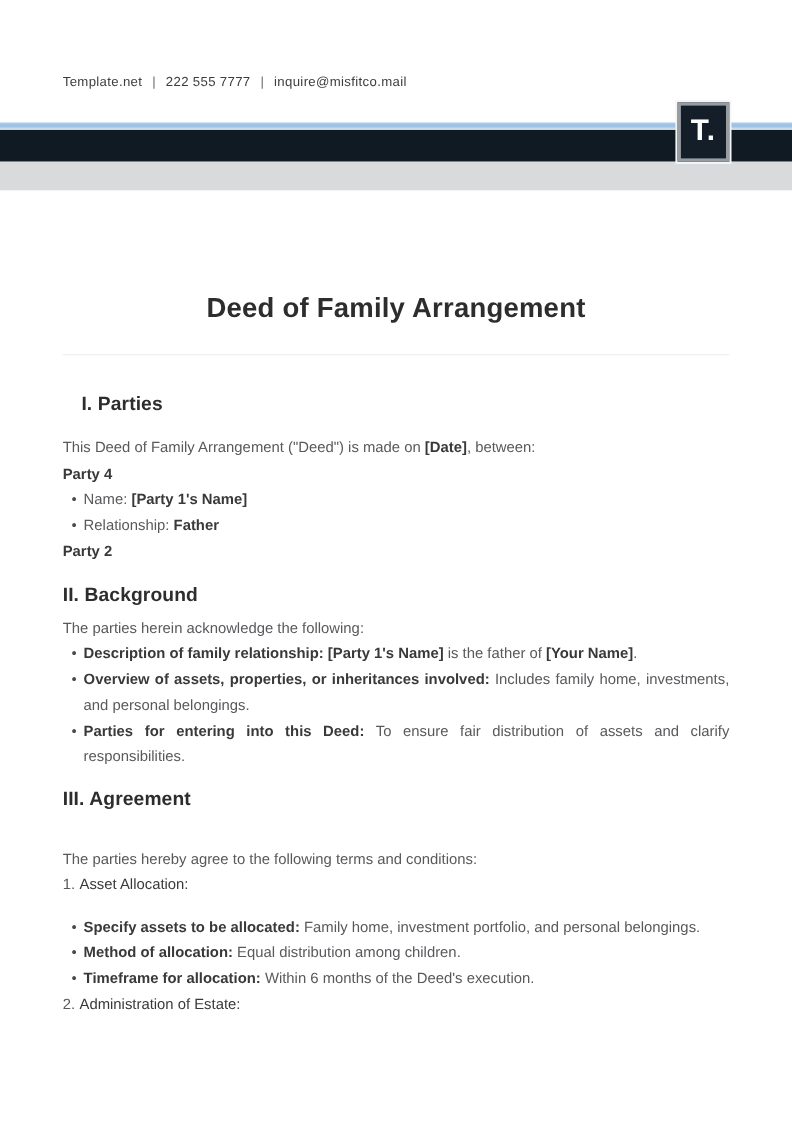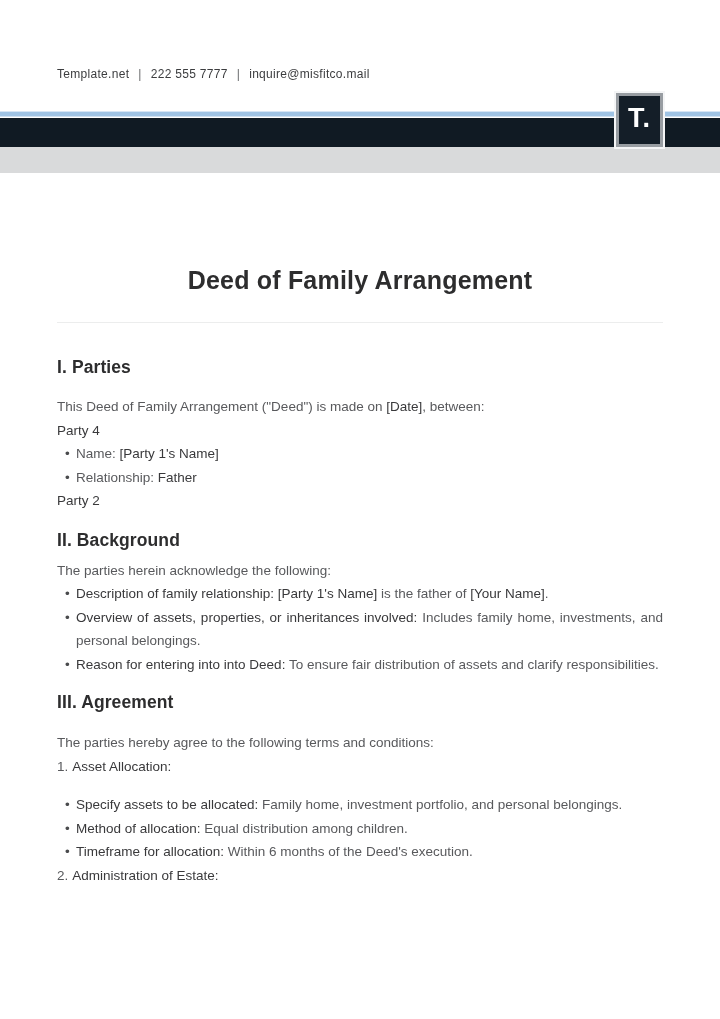--- a/index.html
+++ b/index.html
@@ -95,25 +95,25 @@
     border-top: 1px solid #eceded;
     height: 0;
   }
   .section-heading {
     font-size: 17.5px;
     line-height: 21px;
     font-weight: 700;
     color: var(--heading);
     letter-spacing: 0.1px;
   }
-  .h-parties    { margin-top: 34px; margin-bottom: 17px; }
+  .h-parties    { margin-top: 34px; margin-bottom: 17px; margin-left: 17px; }
   .h-background { margin-top: 17px; margin-bottom: 8px; }
-  .h-agreement  { margin-top: 16px; margin-bottom: 18px; }
+  .h-agreement  { margin-top: 16px; margin-bottom: 32px; }
 
-  .seg-bold, .party-label, .bullet li b { font-weight: 400; color: var(--bold-text); }
+  .seg-bold, .party-label, .bullet li b { font-weight: 700; color: var(--bold-text); }
   .party-label { display: block; }
 
   ul.bullet { list-style: none; }
   ul.bullet li {
     position: relative;
     padding-left: 19px;
   }
   ul.bullet li::before {
     content: "\2022";
     position: absolute;
@@ -154,21 +154,21 @@
     <li><span>Relationship: </span><span class="seg-bold">Father</span></li>
   </ul>
 
   <span class="party-label">Party 2</span>
 
   <div class="section-heading h-background">II. Background</div>
   <p>The parties herein acknowledge the following:</p>
   <ul class="bullet justified">
     <li><span class="seg-bold">Description of family relationship: [Party 1's Name]</span><span> is the father of </span><span class="seg-bold">[Your Name]</span><span>.</span></li>
     <li><span class="seg-bold">Overview of assets, properties, or inheritances involved:</span><span> Includes family home, investments, and personal belongings.</span></li>
-    <li><span class="seg-bold">Reason for entering into into Deed:</span><span> To ensure fair distribution of assets and clarify responsibilities.</span></li>
+    <li><span class="seg-bold">Parties for entering into this Deed:</span><span> To ensure fair distribution of assets and clarify responsibilities.</span></li>
   </ul>
 
   <div class="section-heading h-agreement">III. Agreement</div>
   <p>The parties hereby agree to the following terms and conditions:</p>
 
   <div class="agmt-item">
     <span class="num">1.</span><span class="agmt-title">Asset Allocation:</span>
   </div>
 
   <ul class="bullet agmt-bullets">

